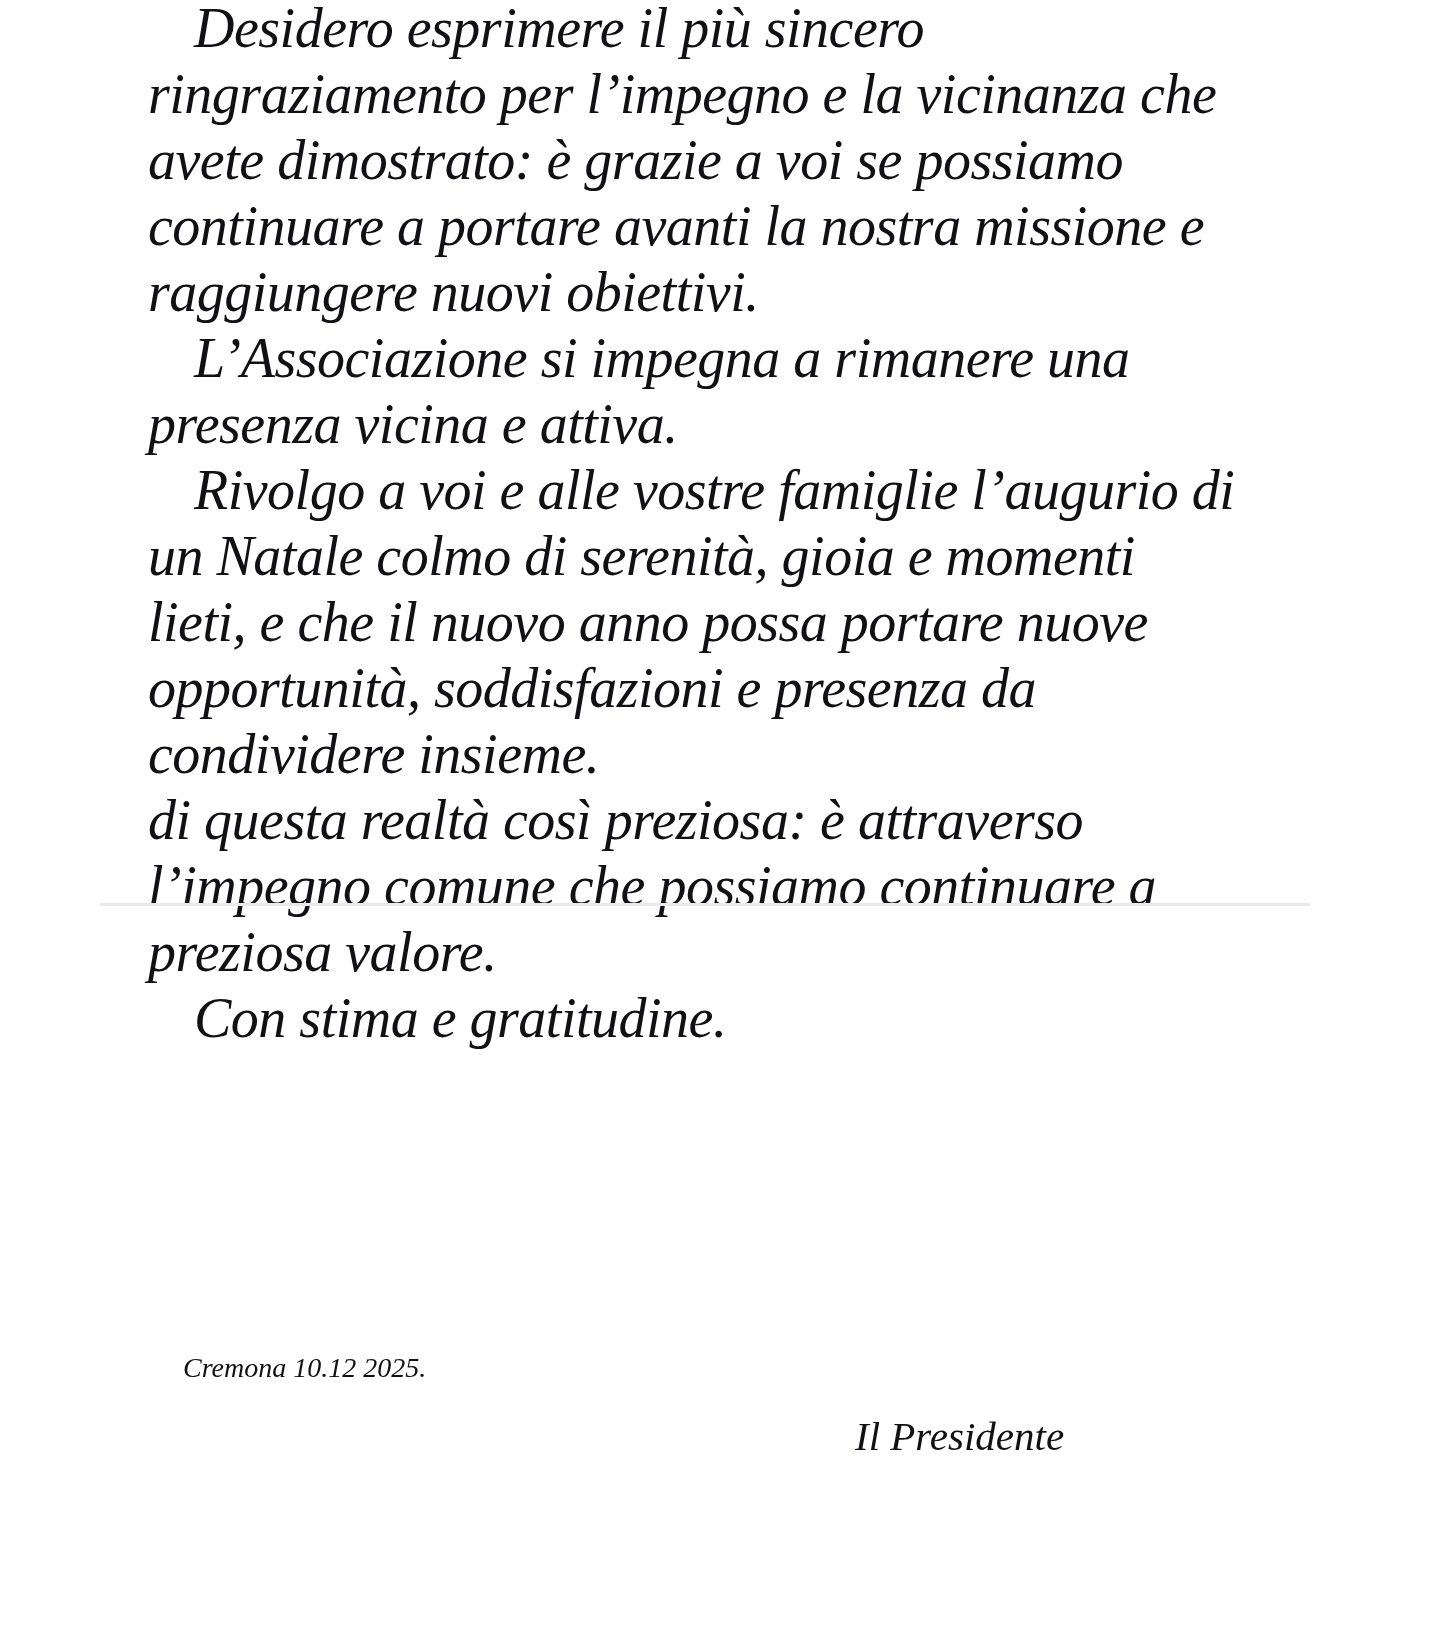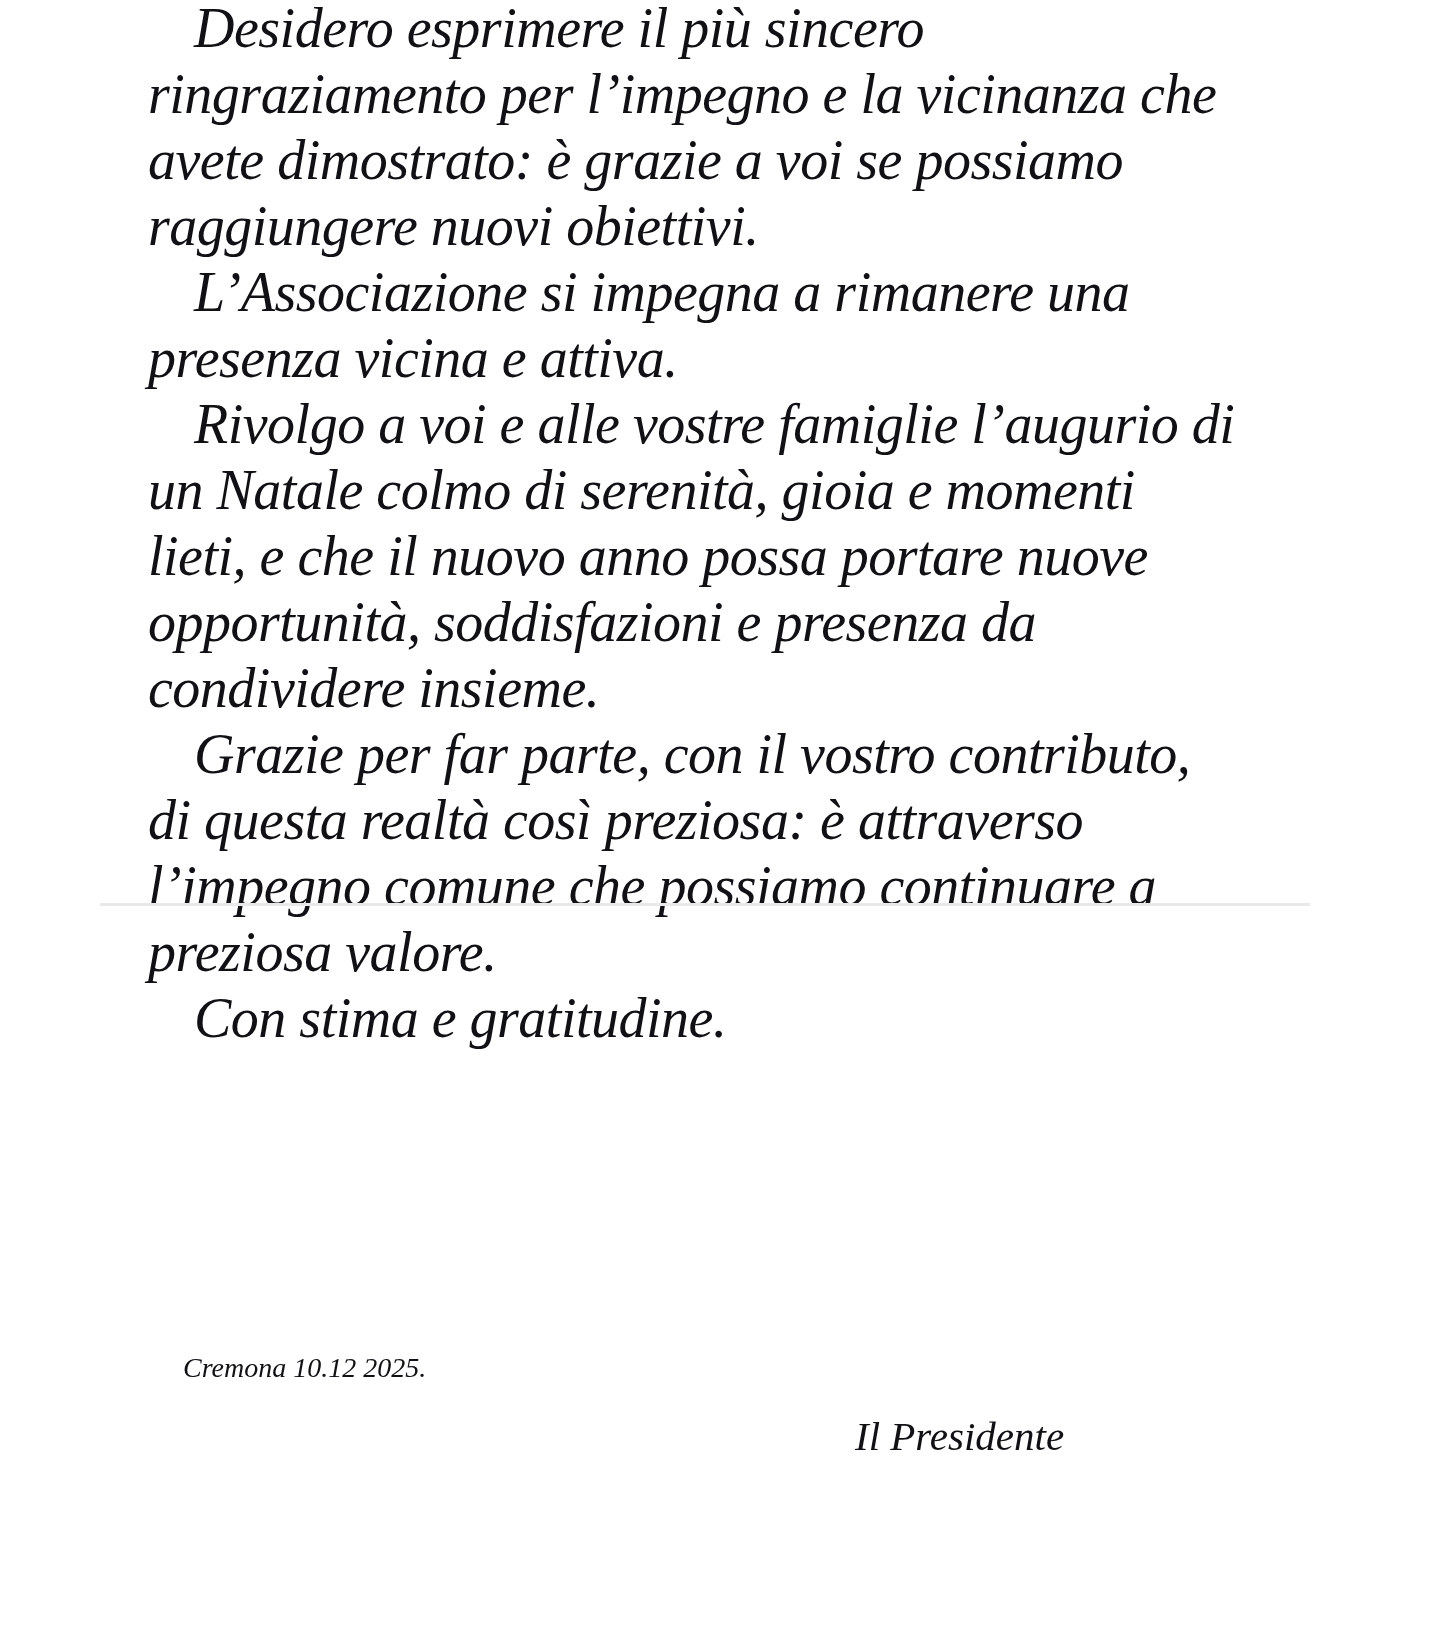--- a/index.html
+++ b/index.html
@@ -71,35 +71,35 @@
 </style>
 </head>
 <body>
 
 <div class="page">
   <div class="body-text" id="paragraphs">
       <div class="para">
         <div class="line first">Desidero esprimere il più sincero</div>
         <div class="line">ringraziamento per l’impegno e la vicinanza che</div>
         <div class="line">avete dimostrato: è grazie a voi se possiamo</div>
+        <div class="line">continuare a portare avanti la nostra missione e</div>
         <div class="line">raggiungere nuovi obiettivi.</div>
       </div>
       <div class="para">
         <div class="line first">L’Associazione si impegna a rimanere una</div>
         <div class="line">presenza vicina e attiva.</div>
       </div>
       <div class="para">
         <div class="line first">Rivolgo a voi e alle vostre famiglie l’augurio di</div>
         <div class="line">un Natale colmo di serenità, gioia e momenti</div>
         <div class="line">lieti, e che il nuovo anno possa portare nuove</div>
         <div class="line">opportunità, soddisfazioni e presenza da</div>
         <div class="line">condividere insieme.</div>
       </div>
       <div class="para">
-        <div class="line first">Grazie per far parte, con il vostro contributo,</div>
         <div class="line">di questa realtà così preziosa: è attraverso</div>
         <div class="line">l’impegno comune che possiamo continuare a</div>
         <div class="line">preziosa valore.</div>
       </div>
       <div class="para">
         <div class="line first">Con stima e gratitudine.</div>
       </div>
     </div>
   <div class="divider"></div>
   <div class="dateline">Cremona 10.12 2025.</div>

